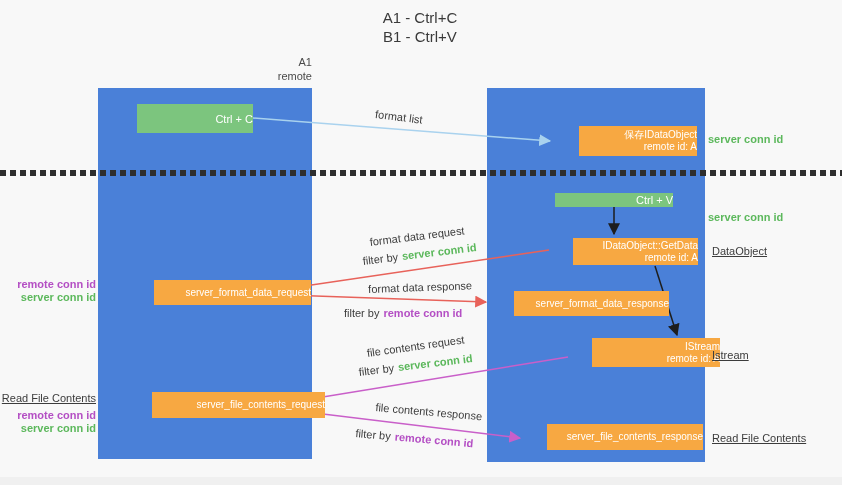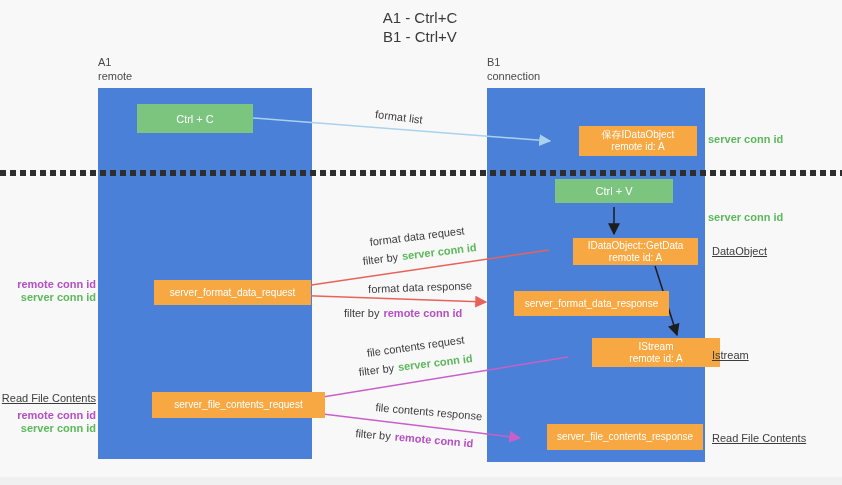--- a/index.html
+++ b/index.html
@@ -8,35 +8,35 @@
     background:var(--bg,#f8f8f8);
     font-family:"Liberation Sans", sans-serif;
     overflow:hidden;
     padding-left:8px;
   }
   .title {
     position:absolute; left:300px; top:8px; width:240px;
     text-align:center; font-size:15px; color:#3a3a3a; line-height:19px;
   }
   .col-header {
-    position:absolute; top:55px; text-align:left;
+    position:absolute; top:55px; text-align:right;
     font-size:11px; color:#4a4a4a; line-height:14px;
   }
   .column { position:absolute; top:88px; background:var(--column_blue,#4a80d8); z-index:1; }
   .col-left  { left:98px;  width:214px; height:371px; }
   .col-right { left:487px; width:218px; height:374px; }
   .arrows { position:absolute; left:0; top:0; z-index:2; }
   .separator {
     position:absolute; left:0; top:170px; width:842px; height:6px; z-index:3;
     background-image:repeating-linear-gradient(90deg,
       var(--separator,#2e2e2e) 0 6px, transparent 6px 10px);
   }
   .node {
     position:absolute; z-index:4; color:#fff; text-align:center;
-    display:flex; flex-direction:column; align-items:center; justify-content:center;
+    display:flex; flex-direction:column; align-items:flex-end; justify-content:center;
     font-size:10px; line-height:12px; white-space:nowrap;
   }
   .green  { background:var(--green_box,#7cc57e); font-size:11px; }
   .orange { background:var(--orange_box,#f7a842);margin-left:24px; }
   .alabel {
     position:absolute; z-index:5; font-size:11px; color:var(--dark_text,#3c3c3c);
     white-space:nowrap; transform-origin:left top;
   }
   .prefix { margin-right:4px; }
   .id-green  { color:var(--green_id,#5cb85c); font-weight:bold; }
@@ -56,24 +56,20 @@
   <div class="footer-strip"></div>
 
   <div class="title">
     <div>A1 - Ctrl+C</div>
     <div>B1 - Ctrl+V</div>
   </div>
 
   <div class="col-header" style="left:98px;width:214px">
     <div>A1</div>
     <div>remote</div>
-  </div>
-  <div class="col-header" style="left:487px;width:218px">
-    <div>B1</div>
-    <div>connection</div>
   </div>
 
   <div class="column col-left"></div>
   <div class="column col-right"></div>
 
   <svg class="arrows" width="842" height="485">
     <defs>
       <marker id="m-lightblue" viewBox="0 0 10 10" refX="9" refY="5" markerWidth="8" markerHeight="8" orient="auto">
         <path d="M0,0 L10,5 L0,10 z" style="fill:var(--lightblue_arrow,#a9d2ee)"></path>
       </marker>
@@ -100,21 +96,21 @@
 
   <div class="node green" style="left:137px;top:104px;width:116px;height:29px">
     <div>Ctrl + C</div>
   </div>
 
   <div class="node orange" style="left:555px;top:126px;width:118px;height:30px">
     <div>保存IDataObject</div>
     <div>remote id: A</div>
   </div>
 
-  <div class="node green" style="left:555px;top:179px;width:118px;height:24px">
+  <div class="node green" style="left:555px;top:193px;width:118px;height:14px">
     <div>Ctrl + V</div>
   </div>
 
   <div class="node orange" style="left:549px;top:238px;width:125px;height:27px">
     <div>IDataObject::GetData</div>
     <div>remote id: A</div>
   </div>
 
   <div class="node orange" style="left:130px;top:280px;width:157px;height:25px">
     <div>server_format_data_request</div>

